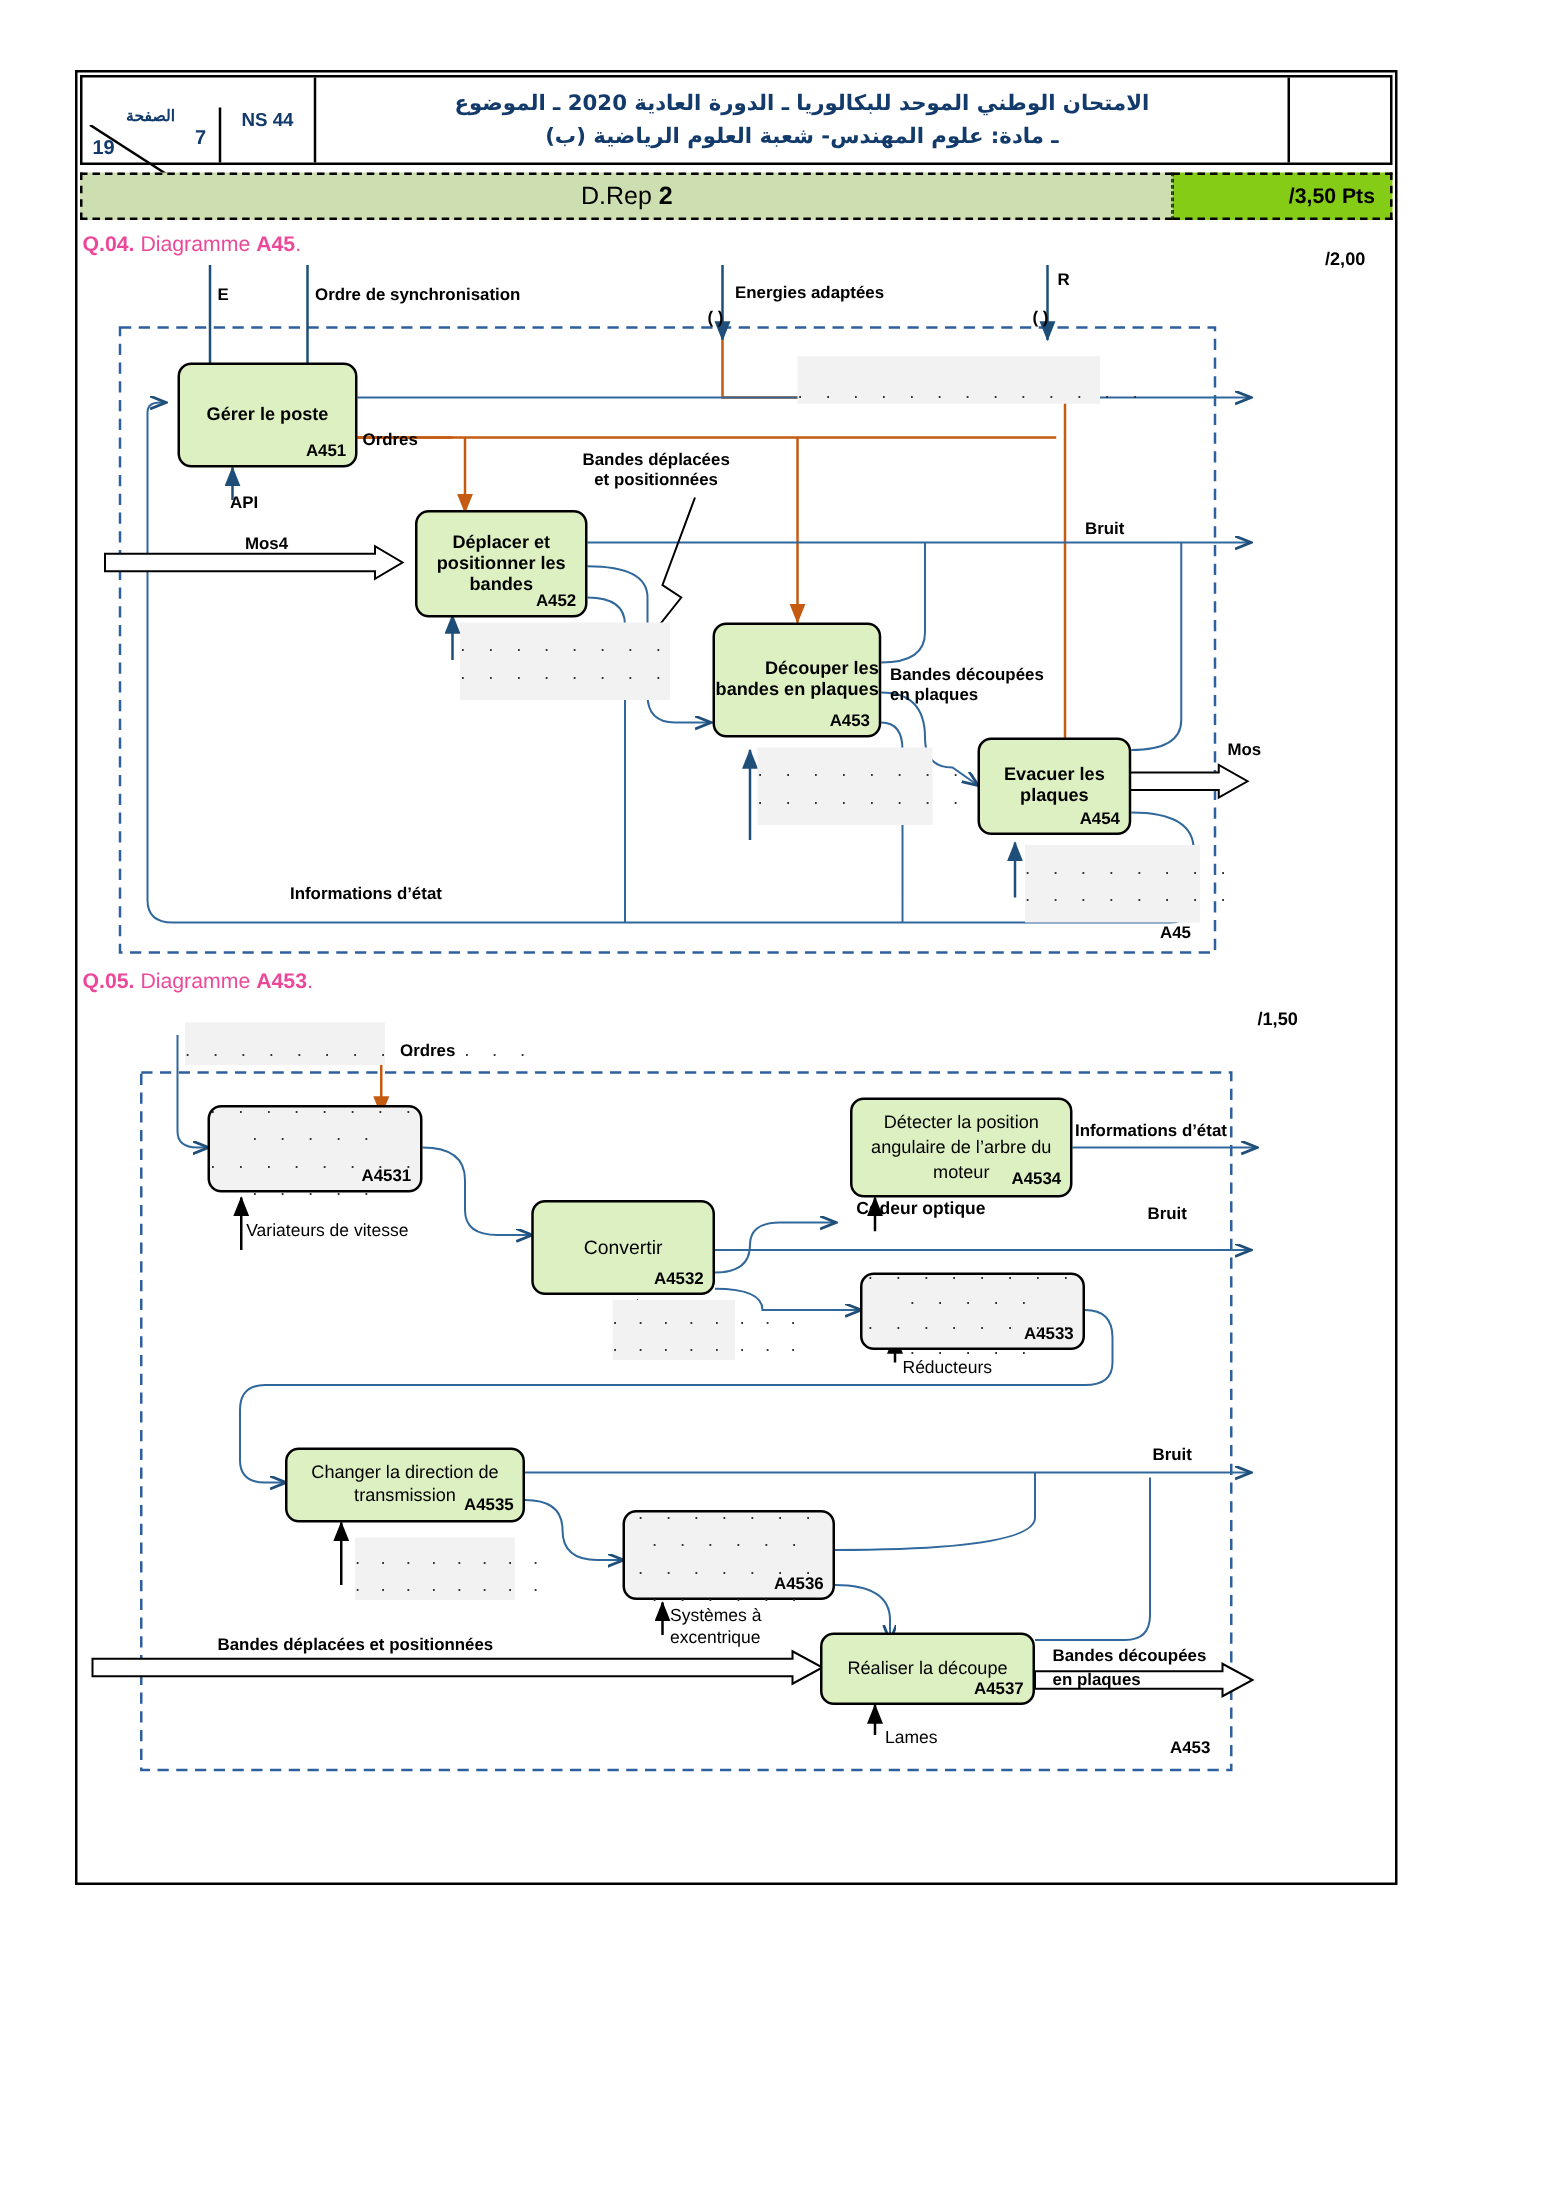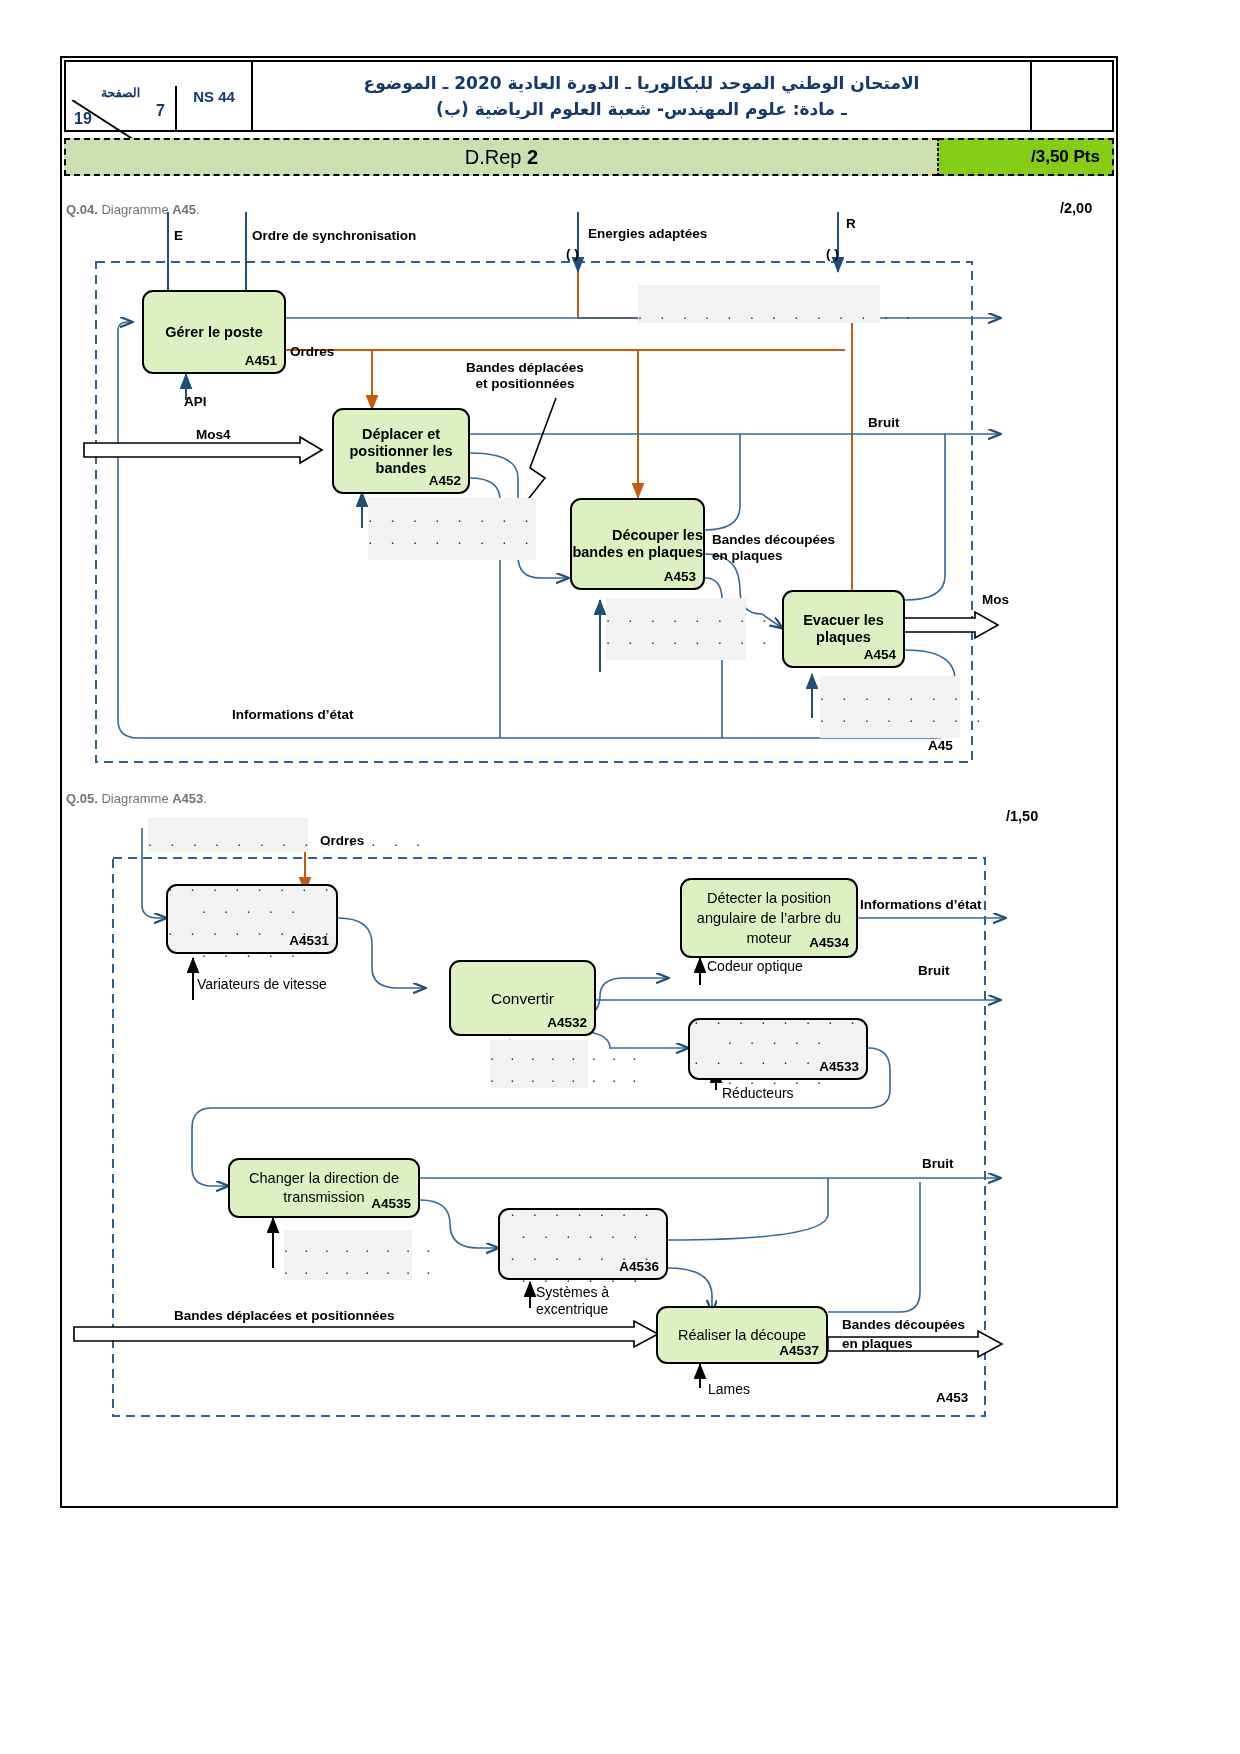--- a/index.html
+++ b/index.html
@@ -24,21 +24,21 @@
 
   
   .band{position:absolute;left:64px;top:138px;width:1050px;height:38px;display:flex;}
   .band-main{flex:1;background:#cddfb0;border:2px dashed #000;border-right:1px dashed #000;box-sizing:border-box;display:flex;align-items:center;justify-content:center;}
   .band-pts{width:176px;background:#84cc16;border:2px dashed #000;border-left:1px dashed #000;box-sizing:border-box;display:flex;align-items:center;justify-content:flex-end;padding-right:12px;}
   .band-title{font-size:20px;color:#000;}
   .band-title b{font-weight:bold;}
   .band-pts span{font-size:17px;font-weight:bold;}
 
   
-  .qlabel{position:absolute;font-size:13px;color:#737373;white-space:nowrap;margin-top:16px;}
+  .qlabel{position:absolute;font-size:17px;color:#ec4899;white-space:nowrap;}
   .qlabel b{font-weight:bold;}
   .pts{position:absolute;font-size:14.5px;font-weight:bold;}
 
   
   svg.dia{position:absolute;left:0;top:0;width:1240px;height:1754px;pointer-events:none;}
 
   .blk{position:absolute;box-sizing:border-box;border:2px solid #000;border-radius:11px;
        display:flex;flex-direction:column;align-items:center;justify-content:center;
        text-align:center;font-size:14.5px;font-weight:bold;line-height:17px;}
   .blk.green{background:#ddf0c2;}
@@ -264,21 +264,21 @@
   <div class="lbl" style="left:982px;top:592px;">Mos</div>
   <div class="lbl" style="left:232px;top:707px;">Informations d’état</div>
   <div class="lbl" style="left:928px;top:738px;">A45</div>
 
   <div class="blk grey" style="left:166px;top:884px;width:172px;height:70px;">
     <div class="row" style="font-size:15px;letter-spacing:7px;color:#333;font-weight:normal;line-height:22px;">. . . . . . . . . . . . .</div>
     <div class="row" style="font-size:15px;letter-spacing:7px;color:#333;font-weight:normal;line-height:22px;">. . . . . . . . . . . . .</div>
     <span class="ref">A4531</span>
   </div>
 
-  <div class="blk green thin" style="left:425px;top:960px;width:147px;height:76px;font-size:15.5px;margin-left:24px;">
+  <div class="blk green thin" style="left:425px;top:960px;width:147px;height:76px;font-size:15.5px;">
     <span>Convertir</span>
     <span class="ref">A4532</span>
   </div>
 
   <div class="blk grey" style="left:688px;top:1018px;width:180px;height:62px;">
     <div class="row" style="font-size:15px;letter-spacing:7px;color:#333;font-weight:normal;line-height:20px;">. . . . . . . . . . . . .</div>
     <div class="row" style="font-size:15px;letter-spacing:7px;color:#333;font-weight:normal;line-height:20px;">. . . . . . . . . . . . .</div>
     <span class="ref">A4533</span>
   </div>
 
@@ -310,21 +310,21 @@
     <div class="row" style="letter-spacing:6px;">. . . . . . . .</div>
     <div class="row" style="letter-spacing:6px;">. . . . . . . .</div>
   </div>
   <div class="dots" style="left:284px;top:1230px;width:128px;height:50px;padding-top:6px;">
     <div class="row" style="letter-spacing:6px;">. . . . . . . .</div>
     <div class="row" style="letter-spacing:6px;">. . . . . . . .</div>
   </div>
 
   <div class="lbl" style="left:320px;top:833px;">Ordres</div>
   <div class="lbl norm" style="left:197px;top:976px;">Variateurs de vitesse</div>
-  <div class="lbl norm" style="left:707px;top:958px;">Codeur optique</div>
+  <div class="lbl norm" style="left:685px;top:958px;font-weight:bold;">Codeur optique</div>
   <div class="lbl norm" style="left:722px;top:1085px;">Réducteurs</div>
   <div class="lbl" style="left:860px;top:897px;">Informations d’état</div>
   <div class="lbl" style="left:918px;top:963px;">Bruit</div>
   <div class="lbl" style="left:922px;top:1156px;">Bruit</div>
   <div class="lbl norm" style="left:536px;top:1284px;line-height:17px;">
     <div>Systèmes à</div>
     <div>excentrique</div>
   </div>
   <div class="lbl norm" style="left:708px;top:1381px;">Lames</div>
   <div class="lbl" style="left:174px;top:1308px;">Bandes déplacées et positionnées</div>

